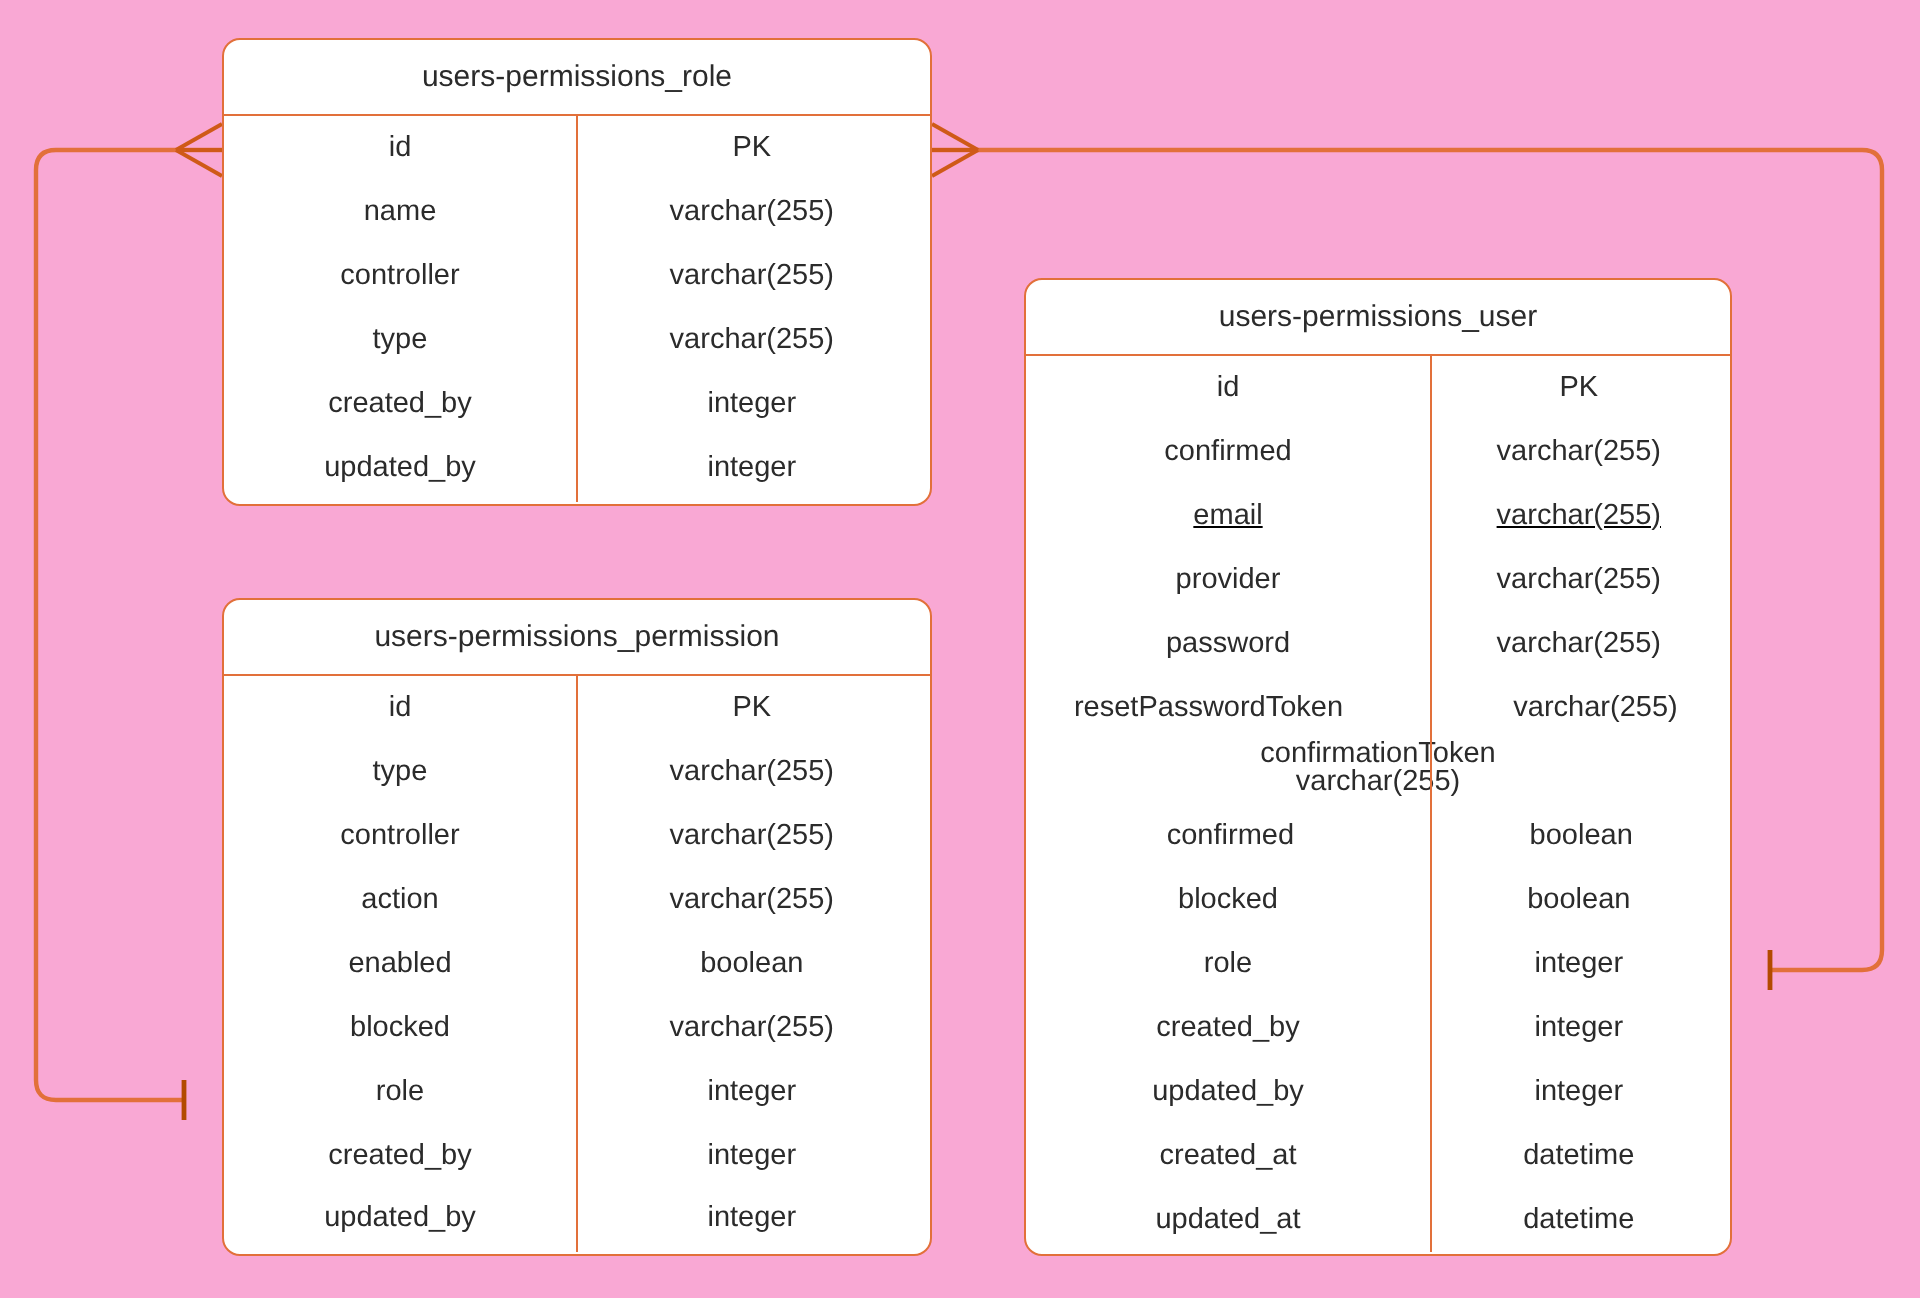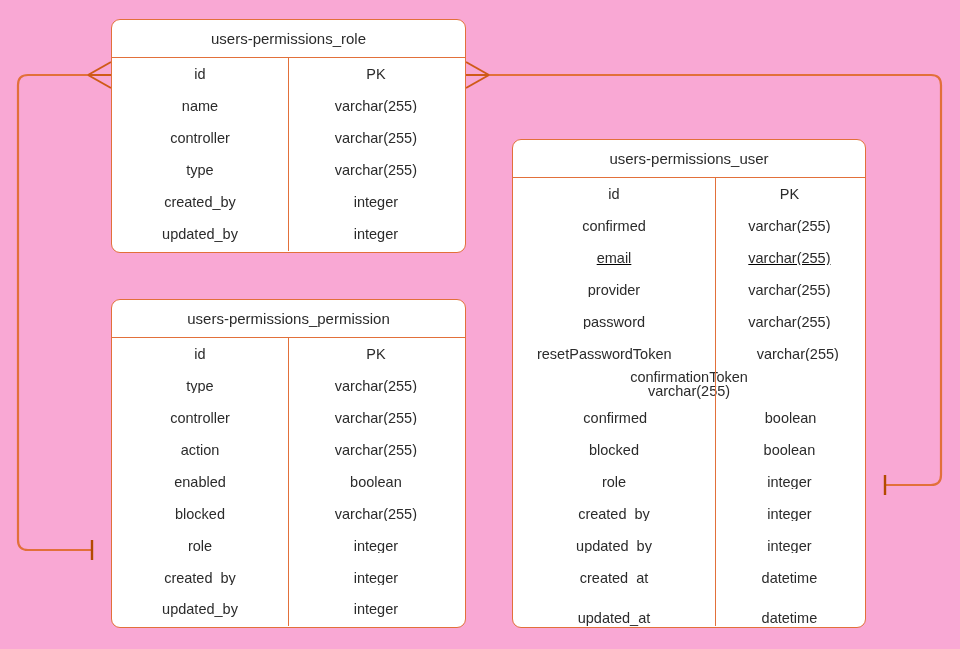--- a/index.html
+++ b/index.html
@@ -226,21 +226,21 @@
             <div class="field-type" style="width: 148.8px;">integer</div>
           </div>
           <div class="field-row" style="height: 31.9857px;">
             <div class="field-name" style="width: 202px;">updated_by</div>
             <div class="field-type" style="width: 148.8px;">integer</div>
           </div>
           <div class="field-row" style="height: 31.9857px;">
             <div class="field-name" style="width: 202px;">created_at</div>
             <div class="field-type" style="width: 148.8px;">datetime</div>
           </div>
-          <div class="field-row" style="height: 31.9857px; align-items: flex-end;">
+          <div class="field-row" style="height: 31.9857px;">
             <div class="field-name" style="width: 202px;">updated_at</div>
             <div class="field-type" style="width: 148.8px;">datetime</div>
           </div>
         </div>
       </div>
     </div>
 
 </div>
 
 </body></html>

